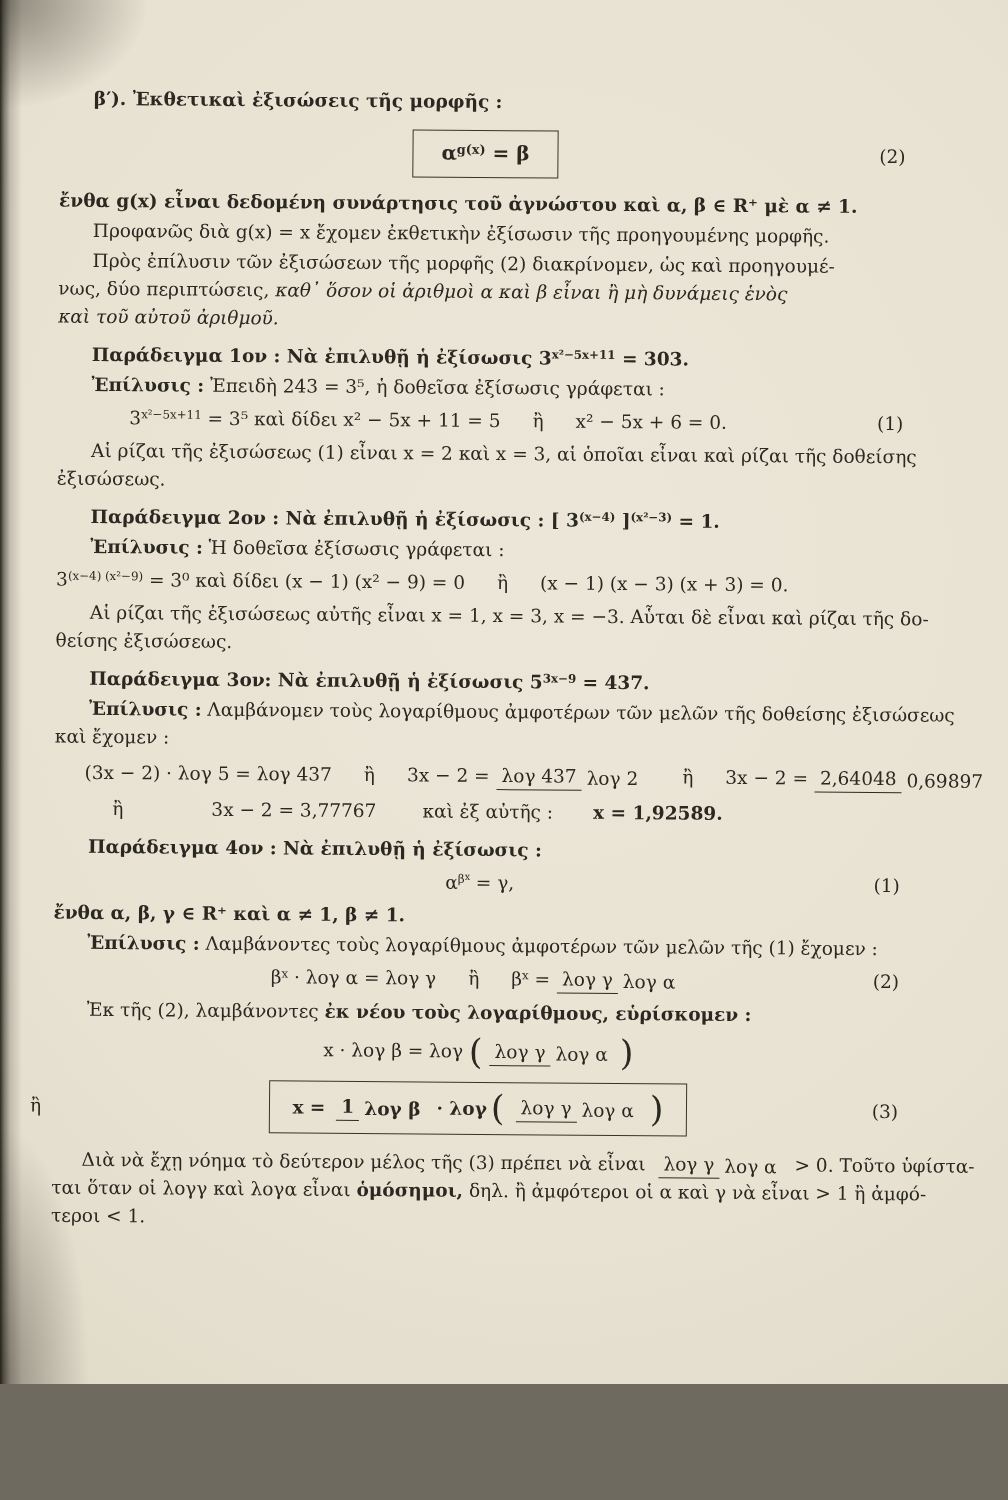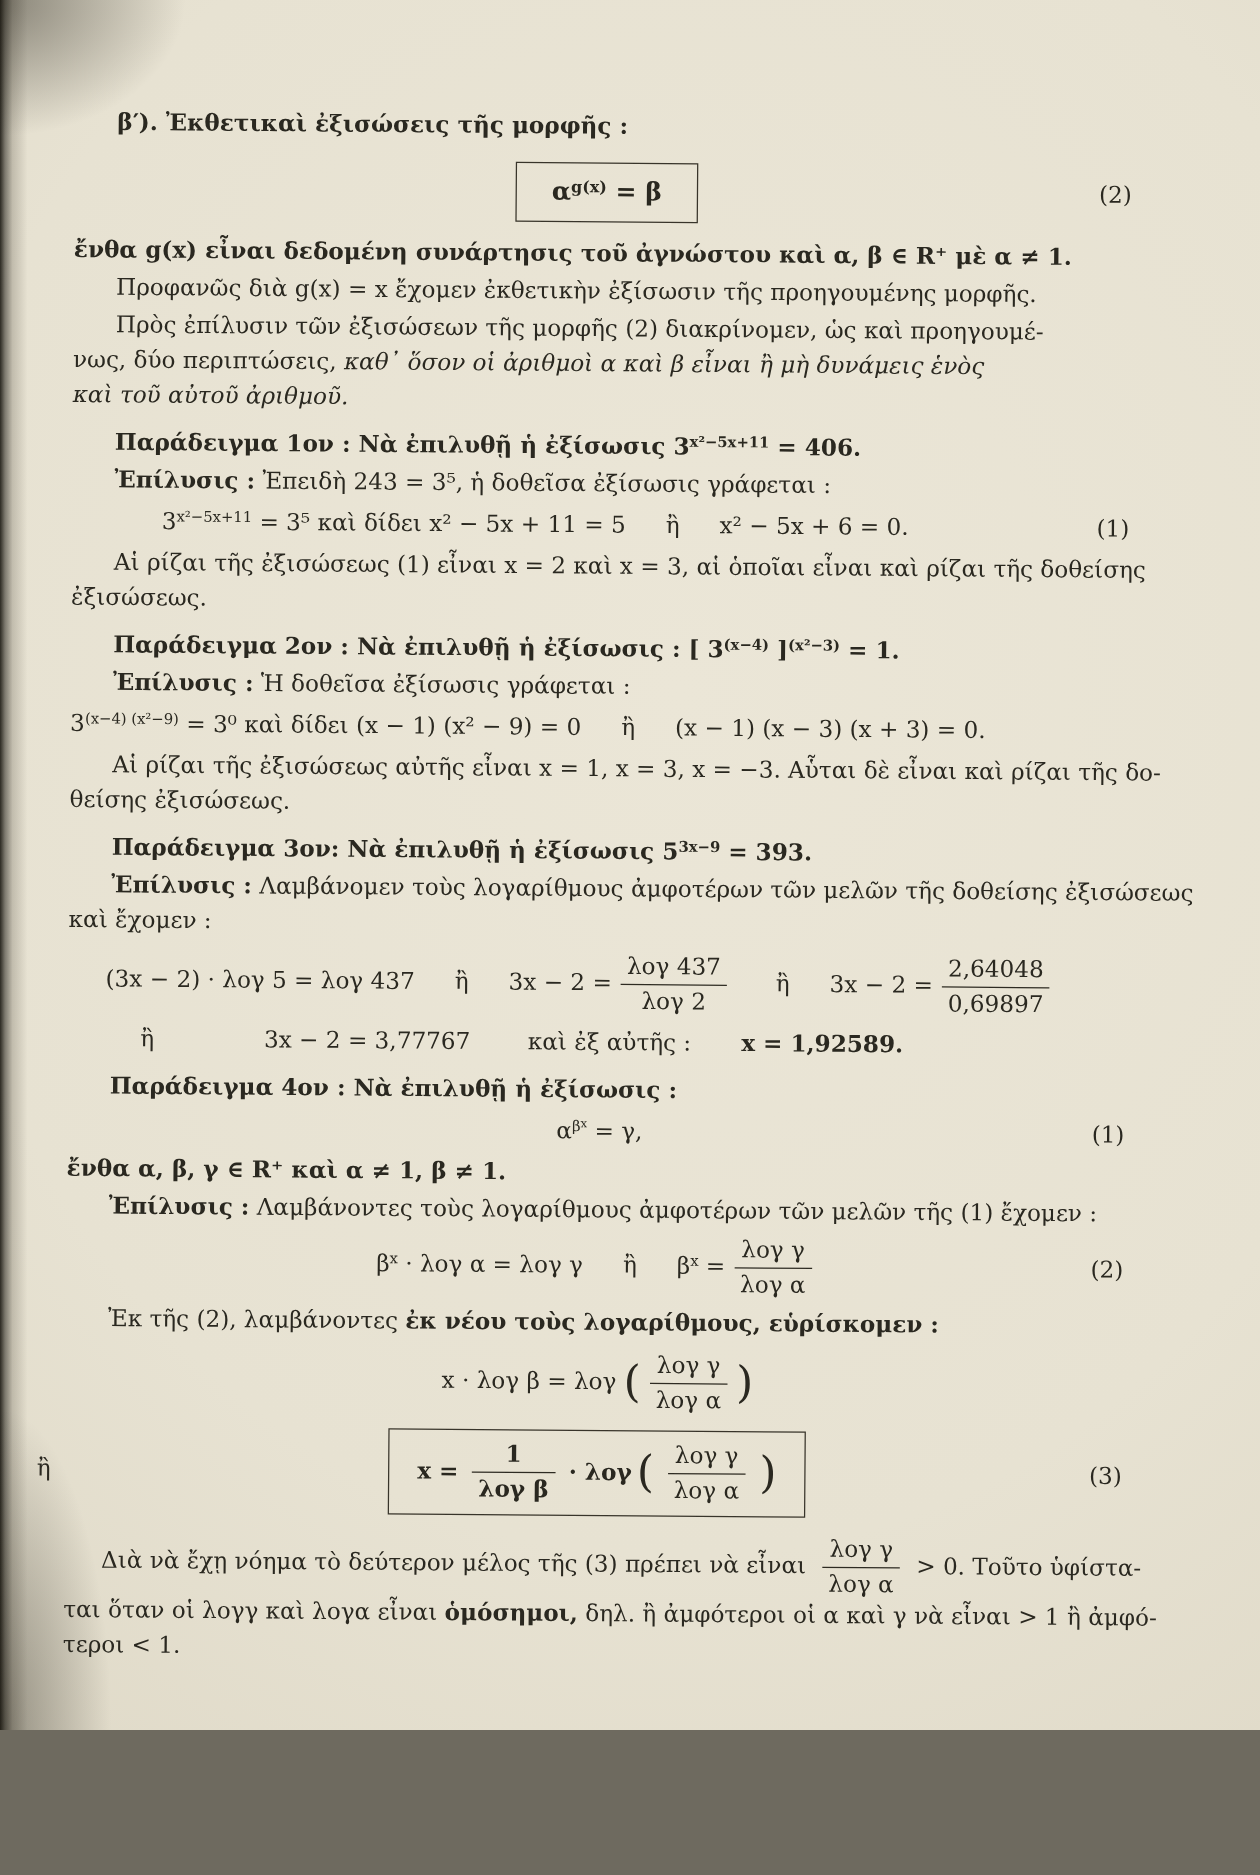--- a/index.html
+++ b/index.html
@@ -22,21 +22,21 @@
   .indent{padding-left:34px}
   sup{font-size:64%;line-height:0;position:relative;top:-.5em;vertical-align:baseline}
   sup sup{font-size:80%;top:-.35em}
   .tag{position:absolute;right:6px;top:50%;transform:translateY(-50%);white-space:nowrap}
   .eqrow{position:relative;margin:5px 0}
   .center{text-align:center}
   .or{display:inline-block;margin:0 32px}
   .sp{display:inline-block}
   .fbox{display:inline-block;border:1.6px solid #38342a;padding:8px 28px 10px;font-size:20px;font-weight:700}
   .fbox-big{display:inline-flex;align-items:center;border:1.7px solid #38342a;padding:8px 22px;gap:4px}
-  .frac{display:inline-flex;flex-direction:column;text-align:center;vertical-align:middle;line-height:23px;margin:0 7px}
+  .frac{display:inline-flex;flex-direction:row;text-align:center;vertical-align:middle;line-height:23px;margin:0 7px}
   .frac .num{border-bottom:1.5px solid #2e2b22;padding:0 5px 2px}
   .frac .den{padding:2px 5px 0}
   .bigp{font-size:190%;font-weight:400;vertical-align:middle;line-height:1;position:relative;top:-1px}
   .fracline{padding-left:30px;margin:8px 0;position:relative;white-space:nowrap}
   .or-left{position:absolute;left:-22px;top:50%;transform:translateY(-50%)}
   .pagenum{position:absolute;left:800px;top:1394px;font-size:23.5px;letter-spacing:.5px}
   .mt{margin-top:10px}
   .mt6{margin-top:6px}
 </style>
 </head>
@@ -57,38 +57,38 @@
     </div>
 
     <div class="line bold" style="margin-bottom:2px">ἔνθα g(x) εἶναι δεδομένη συνάρτησις τοῦ ἀγνώστου καὶ α, β ∈ R⁺ μὲ α ≠ 1.</div>
 
     <div class="line indent" style="margin-bottom:2px">Προφανῶς διὰ g(x) = x ἔχομεν ἐκθετικὴν ἐξίσωσιν τῆς προηγουμένης μορφῆς.</div>
 
     <div class="line indent">Πρὸς ἐπίλυσιν τῶν ἐξισώσεων τῆς μορφῆς (2) διακρίνομεν, ὡς καὶ προηγουμέ-</div>
     <div class="line"><span>νως, δύο περιπτώσεις, </span><span class="it">καθ᾽ ὅσον οἱ ἀριθμοὶ α καὶ β εἶναι ἢ μὴ δυνάμεις ἑνὸς</span></div>
     <div class="line it">καὶ τοῦ αὐτοῦ ἀριθμοῦ.</div>
 
-    <div class="line bold indent mt" style="margin-bottom:2px"><span>Παράδειγμα 1ον : Νὰ ἐπιλυθῇ ἡ ἐξίσωσις 3</span><sup>x²−5x+11</sup><span> = 406.</span></div>
+    <div class="line bold indent mt" style="margin-bottom:2px"><span>Παράδειγμα 1ον : Νὰ ἐπιλυθῇ ἡ ἐξίσωσις 3</span><sup>x²−5x+11</sup><span> = 303.</span></div>
     <div class="line indent" style="margin-bottom:2px"><span class="bold">Ἐπίλυσις :</span><span> Ἐπειδὴ 243 = 3⁵, ἡ δοθεῖσα ἐξίσωσις γράφεται :</span></div>
     <div class="eqrow line" style="padding-left:72px">
       <span>3</span><sup>x²−5x+11</sup><span> = 3⁵ καὶ δίδει x² − 5x + 11 = 5</span><span class="or">ἢ</span><span>x² − 5x + 6 = 0.</span>
       <span class="tag">(1)</span>
     </div>
     <div class="line indent">Αἱ ρίζαι τῆς ἐξισώσεως (1) εἶναι x = 2 καὶ x = 3, αἱ ὁποῖαι εἶναι καὶ ρίζαι τῆς δοθείσης</div>
     <div class="line">ἐξισώσεως.</div>
 
     <div class="line bold indent mt" style="margin-bottom:2px"><span>Παράδειγμα 2ον : Νὰ ἐπιλυθῇ ἡ ἐξίσωσις : [ 3</span><sup>(x−4)</sup><span> ]</span><sup>(x²−3)</sup><span> = 1.</span></div>
     <div class="line indent" style="margin-bottom:2px"><span class="bold">Ἐπίλυσις :</span><span> Ἡ δοθεῖσα ἐξίσωσις γράφεται :</span></div>
     <div class="eqrow line">
       <span>3</span><sup>(x−4) (x²−9)</sup><span> = 3⁰ καὶ δίδει (x − 1) (x² − 9) = 0</span><span class="or">ἢ</span><span>(x − 1) (x − 3) (x + 3) = 0.</span>
     </div>
     <div class="line indent">Αἱ ρίζαι τῆς ἐξισώσεως αὐτῆς εἶναι x = 1, x = 3, x = −3. Αὗται δὲ εἶναι καὶ ρίζαι τῆς δο-</div>
     <div class="line">θείσης ἐξισώσεως.</div>
 
-    <div class="line bold indent mt" style="margin-bottom:2px"><span>Παράδειγμα 3ον: Νὰ ἐπιλυθῇ ἡ ἐξίσωσις 5</span><sup>3x−9</sup><span> = 393.</span></div>
+    <div class="line bold indent mt" style="margin-bottom:2px"><span>Παράδειγμα 3ον: Νὰ ἐπιλυθῇ ἡ ἐξίσωσις 5</span><sup>3x−9</sup><span> = 437.</span></div>
     <div class="line indent"><span class="bold">Ἐπίλυσις :</span><span> Λαμβάνομεν τοὺς λογαρίθμους ἀμφοτέρων τῶν μελῶν τῆς δοθείσης ἐξισώσεως</span></div>
     <div class="line">καὶ ἔχομεν :</div>
     <div class="fracline">
       <span>(3x − 2) · λογ 5 = λογ 437</span><span class="or">ἢ</span><span>3x − 2 =</span><span class="frac">
           <span class="num">λογ 437</span>
           <span class="den">λογ 2</span>
         </span><span class="or">ἢ</span><span>3x − 2 =</span><span class="frac">
           <span class="num">2,64048</span>
           <span class="den">0,69897</span>
         </span>

